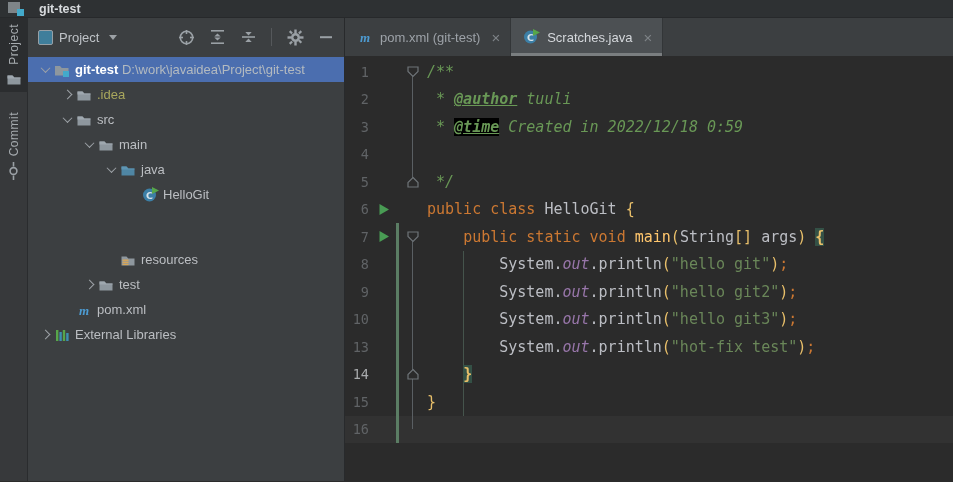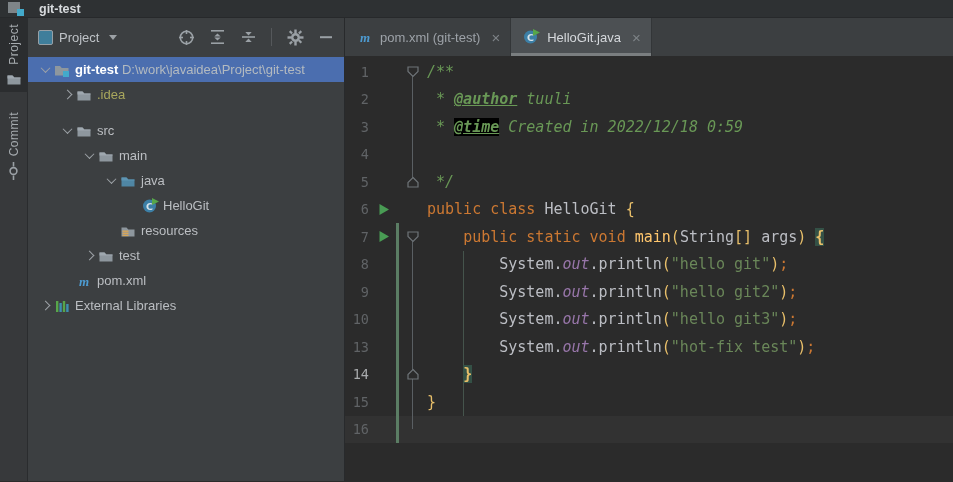--- a/index.html
+++ b/index.html
@@ -216,21 +216,21 @@
           <span class="tree-icon-cell">
             <span style="display: inline-flex;">
               <svg width="16" height="16">
                 <path d="M1.5 4.5 h5 l1.8 2 h6.2 v7 h-13 z" fill="#8E979E"></path>
                 <path d="M1.5 4.5 h5 l1.8 2 h6.2 v1 h-13 z" fill="#9FA8AF"></path>
               </svg>
             </span>
           </span>
           <span class="tree-label olive">.idea</span>
         </div>
-        <div class="tree-row" style="padding-left: 30px; margin-top: 11px;">
+        <div class="tree-row" style="padding-left: 30px;">
           <span class="tree-chevron-cell">
             <span class="chev down"></span>
           </span>
           <span class="tree-icon-cell">
             <span style="display: inline-flex;">
               <svg width="16" height="16">
                 <path d="M1.5 4.5 h5 l1.8 2 h6.2 v7 h-13 z" fill="#8E979E"></path>
                 <path d="M1.5 4.5 h5 l1.8 2 h6.2 v1 h-13 z" fill="#9FA8AF"></path>
               </svg>
             </span>
@@ -271,21 +271,21 @@
             <span style="display: inline-flex;">
               <svg width="17" height="16">
                 <circle cx="7.5" cy="8" r="6.5" fill="#3C7FA6"></circle>
                 <text x="7.5" y="11.5" text-anchor="middle" font-size="9.5" font-weight="bold" fill="#D7E3EA" font-family="DejaVu Sans,sans-serif">C</text>
                 <path d="M10 0 L17 3.5 L10 7 Z" fill="#57A64A"></path>
               </svg>
             </span>
           </span>
           <span class="tree-label">HelloGit</span>
         </div>
-        <div class="tree-row" style="padding-left: 74px;">
+        <div class="tree-row" style="padding-left: 74px; margin-top: 40px;">
           <span class="tree-chevron-cell"></span>
           <span class="tree-icon-cell">
             <span style="display: inline-flex;">
               <svg width="16" height="16">
                 <path d="M1.5 4.5 h5 l1.8 2 h6.2 v7 h-13 z" fill="#8E979E"></path>
                 <g fill="#D8A657">
                   <rect x="2.5" y="7.5" width="6" height="1.4"></rect>
                   <rect x="2.5" y="9.6" width="6" height="1.4"></rect>
                   <rect x="2.5" y="11.7" width="6" height="1.4"></rect>
                 </g>
@@ -350,21 +350,21 @@
           <span class="tab-close">×</span>
         </div>
         <div class="ed-tab active">
           <span style="display: inline-flex;">
             <svg width="17" height="16">
               <circle cx="7.5" cy="8" r="6.5" fill="#3C7FA6"></circle>
               <text x="7.5" y="11.5" text-anchor="middle" font-size="9.5" font-weight="bold" fill="#D7E3EA" font-family="DejaVu Sans,sans-serif">C</text>
               <path d="M10 0 L17 3.5 L10 7 Z" fill="#57A64A"></path>
             </svg>
           </span>
-          <span>HelloGit.java</span>
+          <span>Scratches.java</span>
           <span class="tab-close">×</span>
         </div>
       </div>
     <div id="editor-body">
       <div id="current-line-bg" class="overlay"></div>
       <div id="vcs-bar" class="overlay"></div>
       <div id="indent-guide" class="overlay"></div>
       <div class="fold-connector overlay" style="top:15.75px;height:110px;"></div>
       <div class="fold-connector overlay" style="top:180.75px;height:192.5px;"></div>
       <div id="code-lines">

